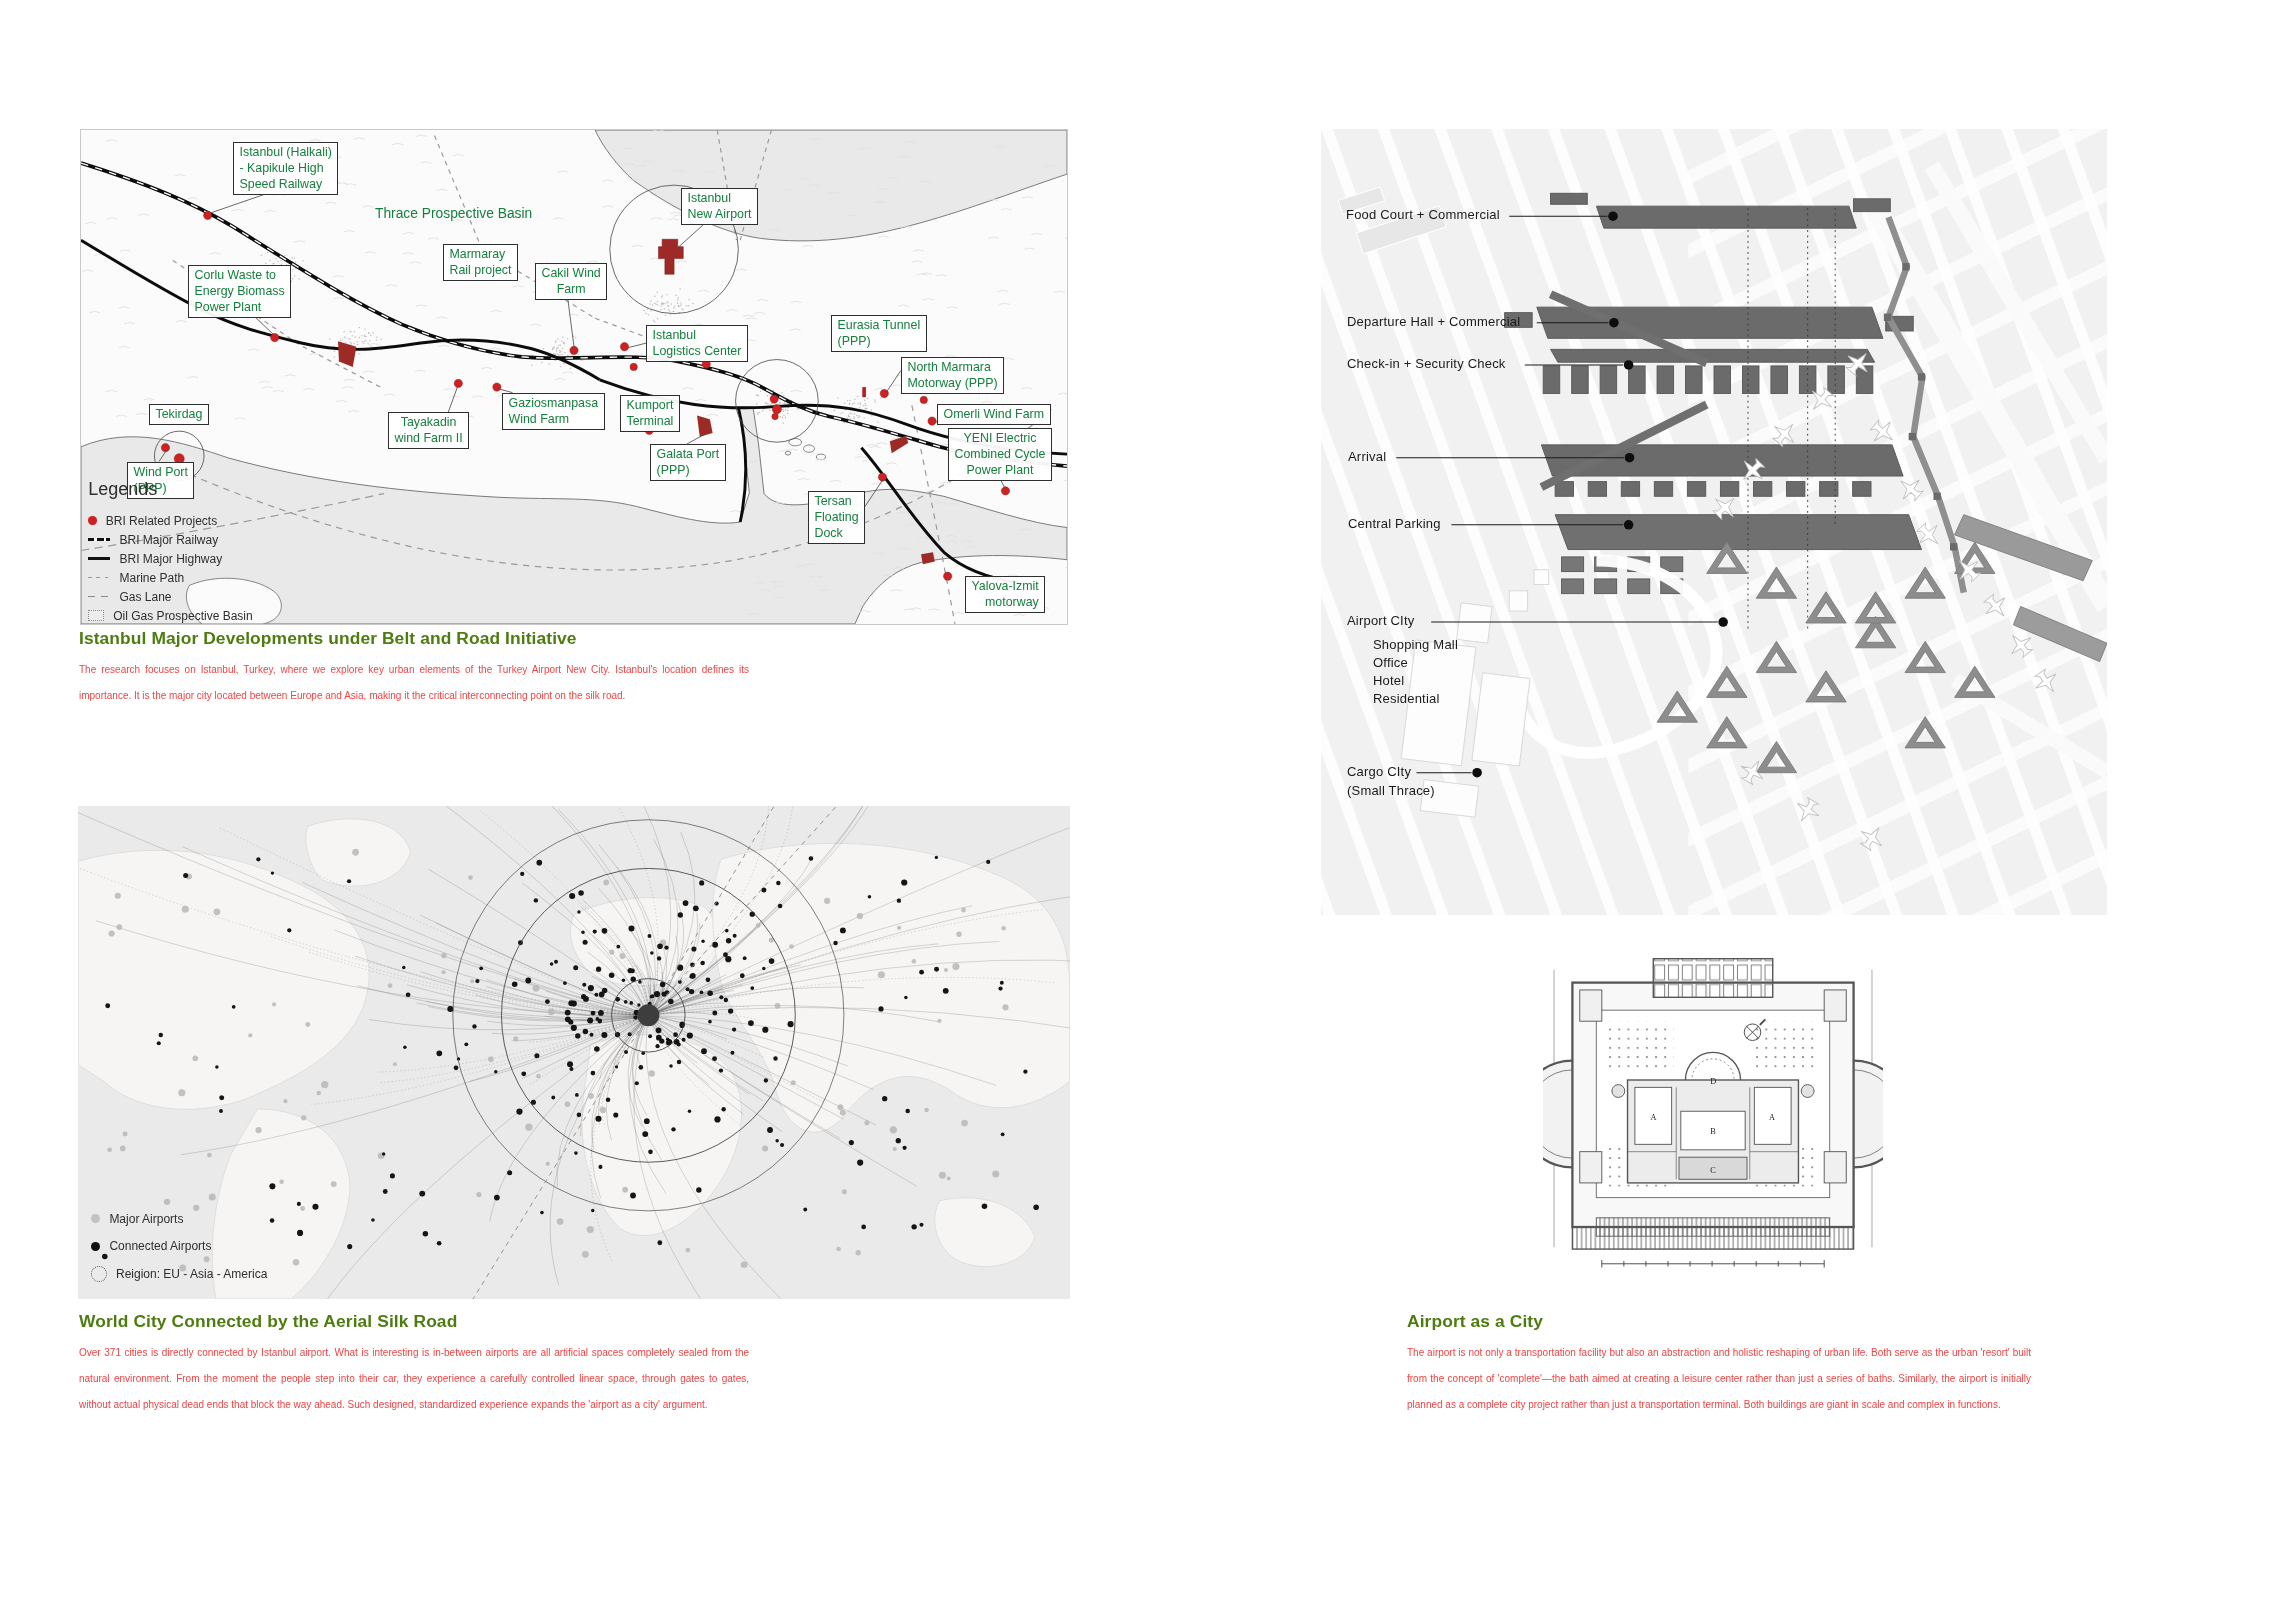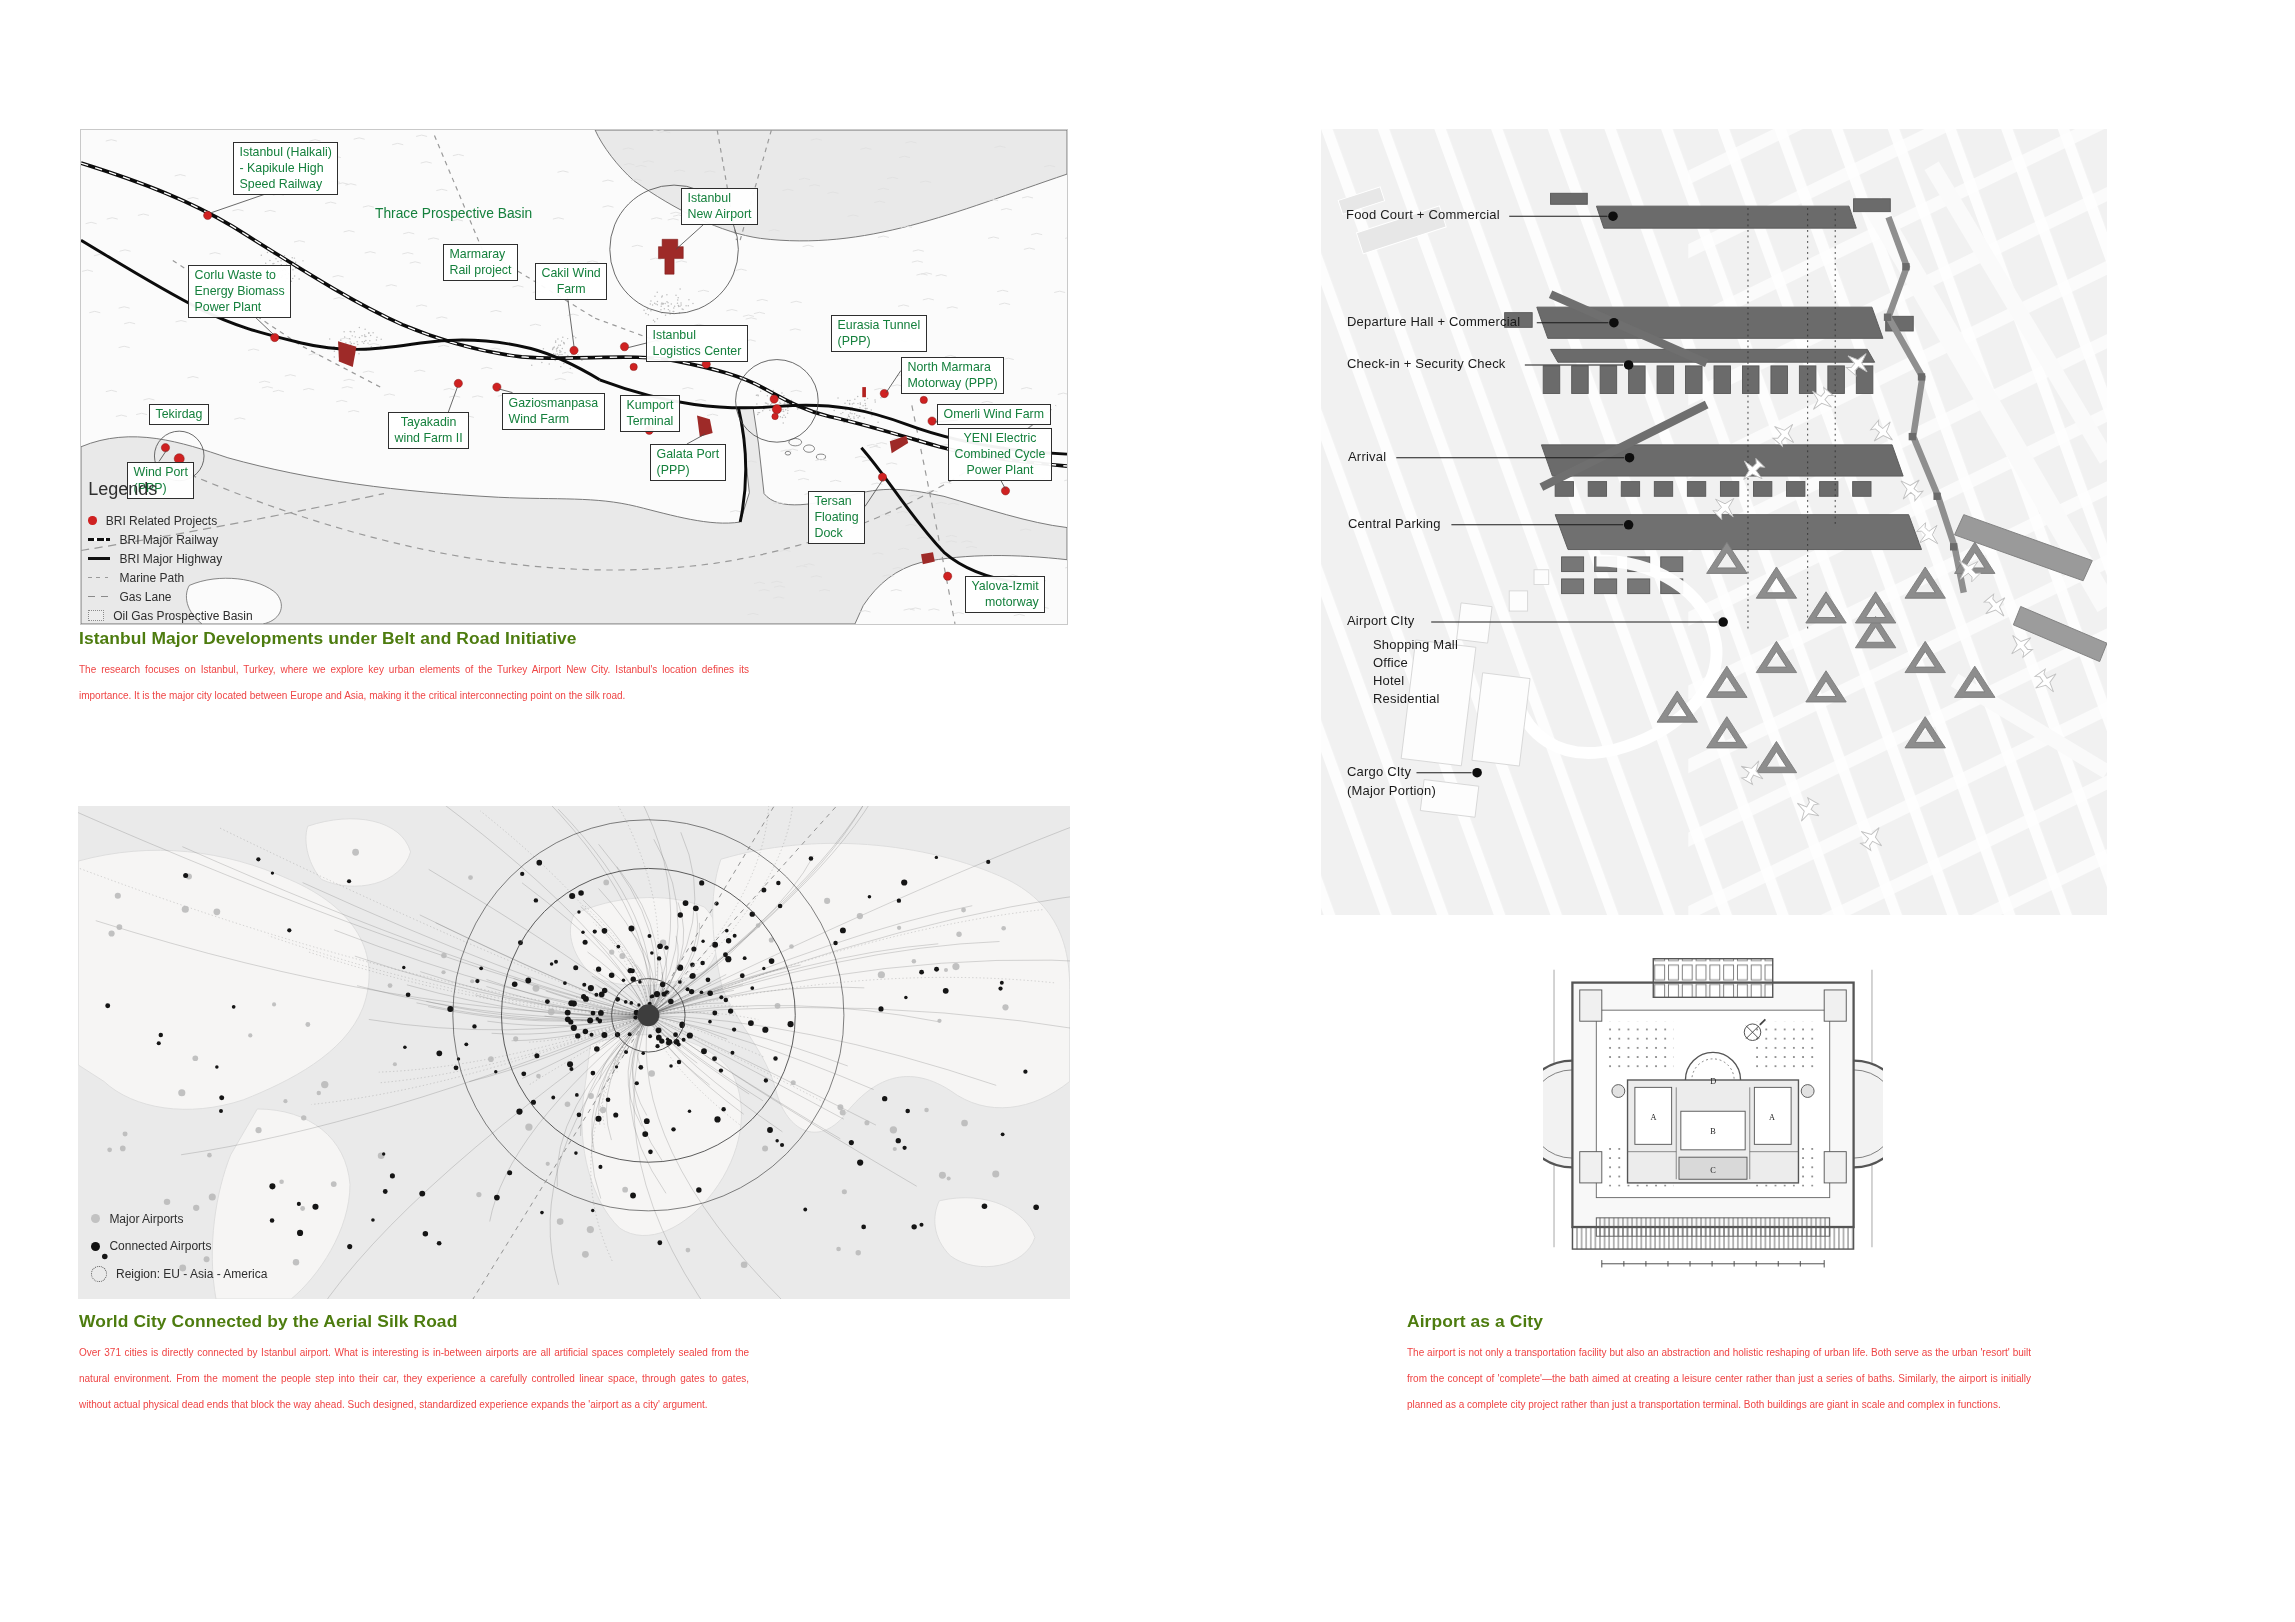--- a/index.html
+++ b/index.html
@@ -1554,21 +1554,21 @@
     <div class="axlabel" style="left:26px;top:185px">Departure Hall + Commercial</div>
     <div class="axlabel" style="left:26px;top:227px">Check-in + Security Check</div>
     <div class="axlabel" style="left:27px;top:320px">Arrival</div>
     <div class="axlabel" style="left:27px;top:387px">Central Parking</div>
     <div class="axlabel" style="left:26px;top:484px">Airport CIty</div>
     <div class="axlabel" style="left:52px;top:508px">Shopping Mall</div>
     <div class="axlabel" style="left:52px;top:526px">Office</div>
     <div class="axlabel" style="left:52px;top:544px">Hotel</div>
     <div class="axlabel" style="left:52px;top:562px">Residential</div>
     <div class="axlabel" style="left:26px;top:635px">Cargo CIty</div>
-    <div class="axlabel" style="left:26px;top:654px">(Major Portion)</div>
+    <div class="axlabel" style="left:26px;top:654px">(Small Thrace)</div>
   </figure>
 
   <figure id="bath">
     <svg viewBox="0 0 370 370" width="340" height="340">
       <defs>
         <pattern id="stairs" width="15" height="21" patternUnits="userSpaceOnUse">
           <rect x="1.5" y="2" width="11" height="16" fill="#ffffff" stroke="#555" stroke-width="0.8"></rect>
           </pattern>
         <pattern id="hatchV" width="5" height="8" patternUnits="userSpaceOnUse">
           <line x1="2" y1="0" x2="2" y2="8" stroke="#666" stroke-width="1"></line>

